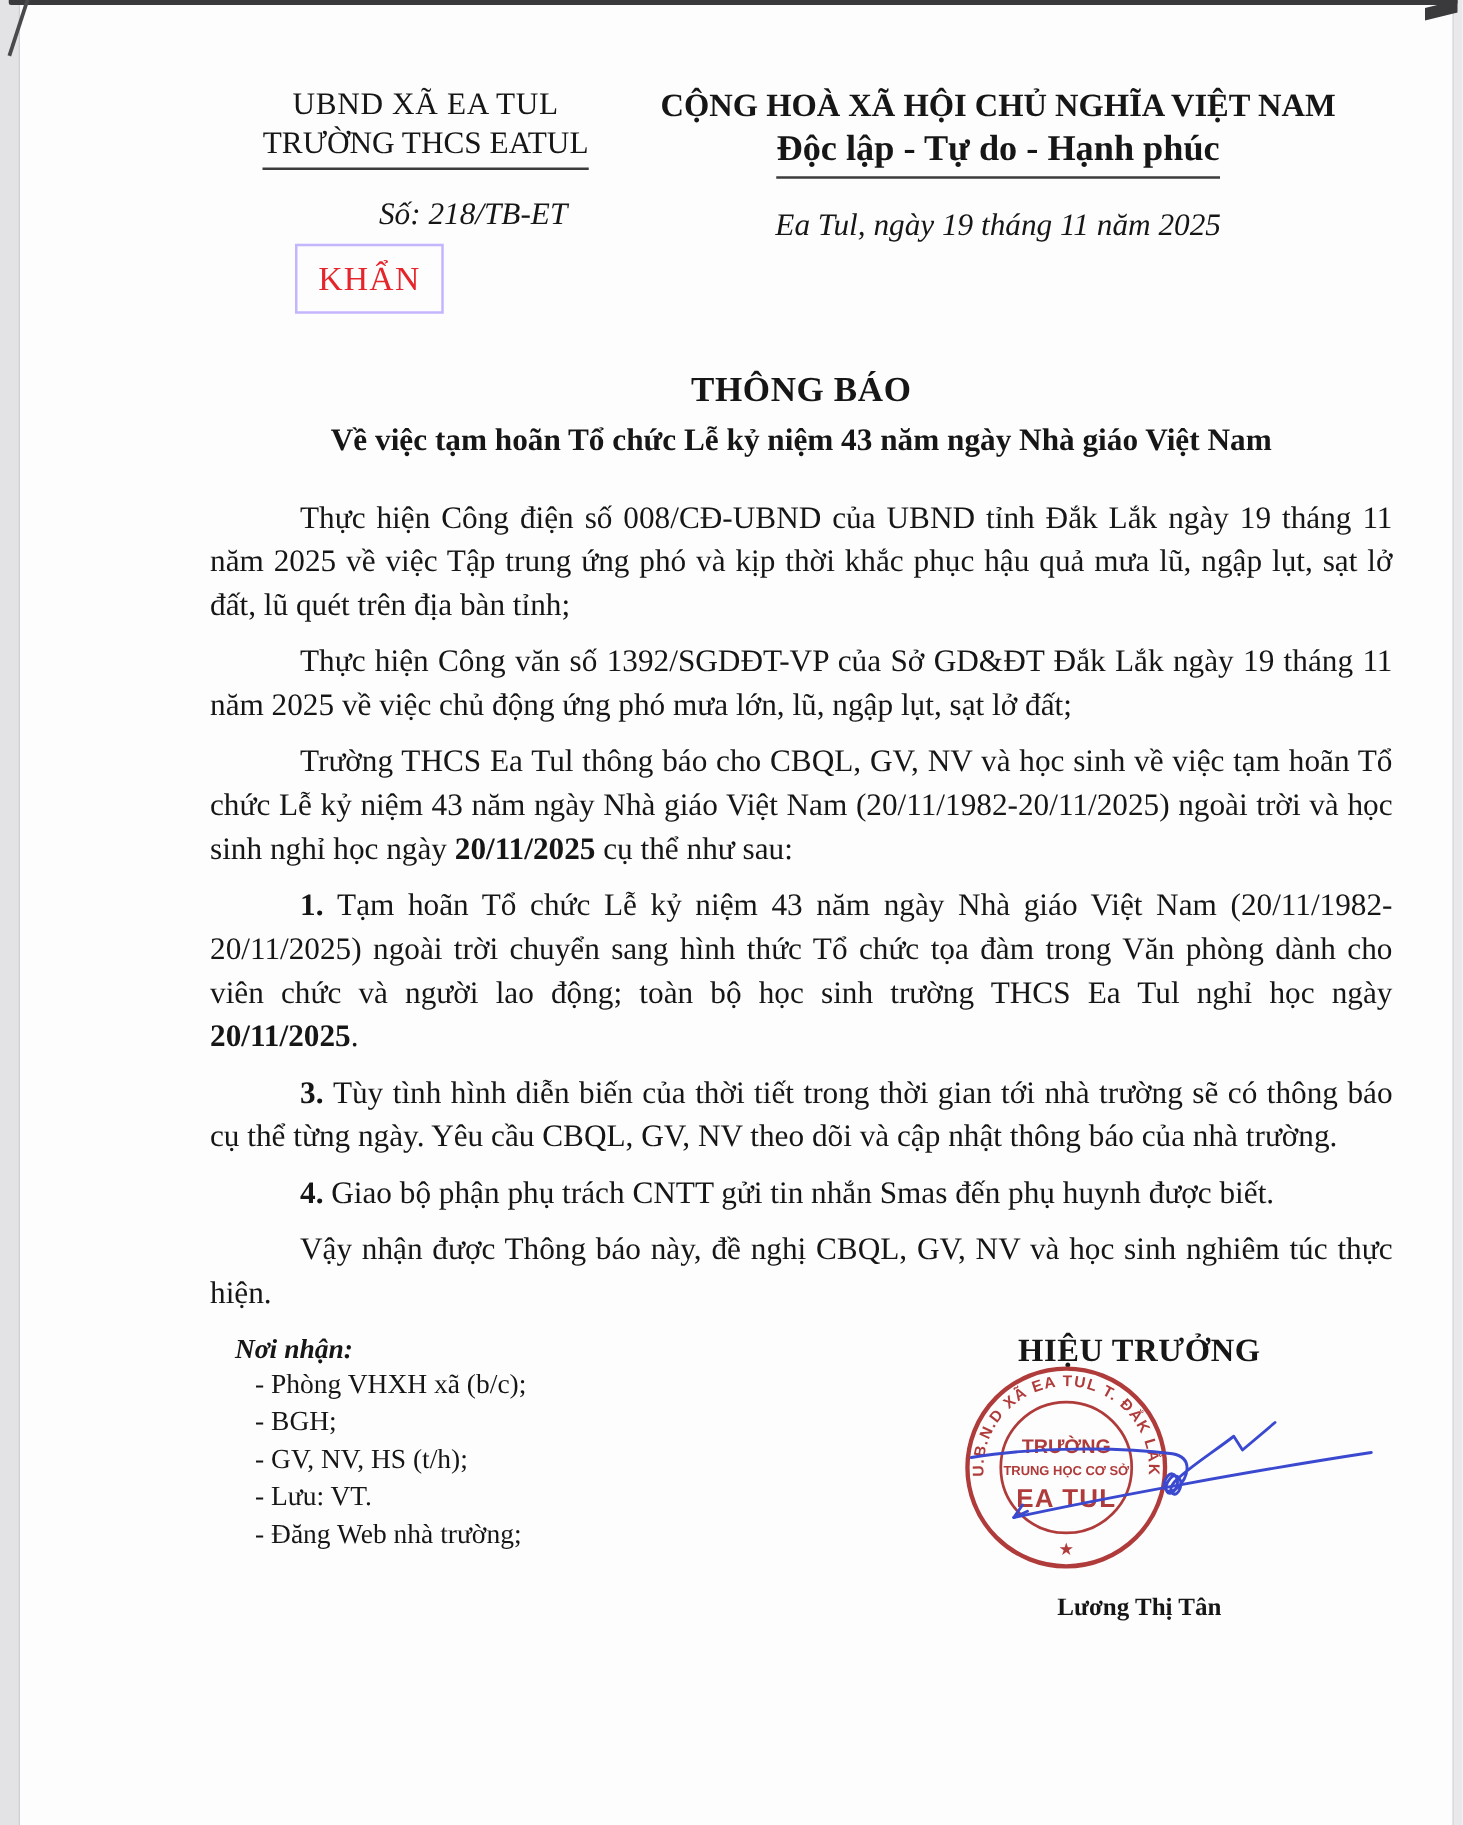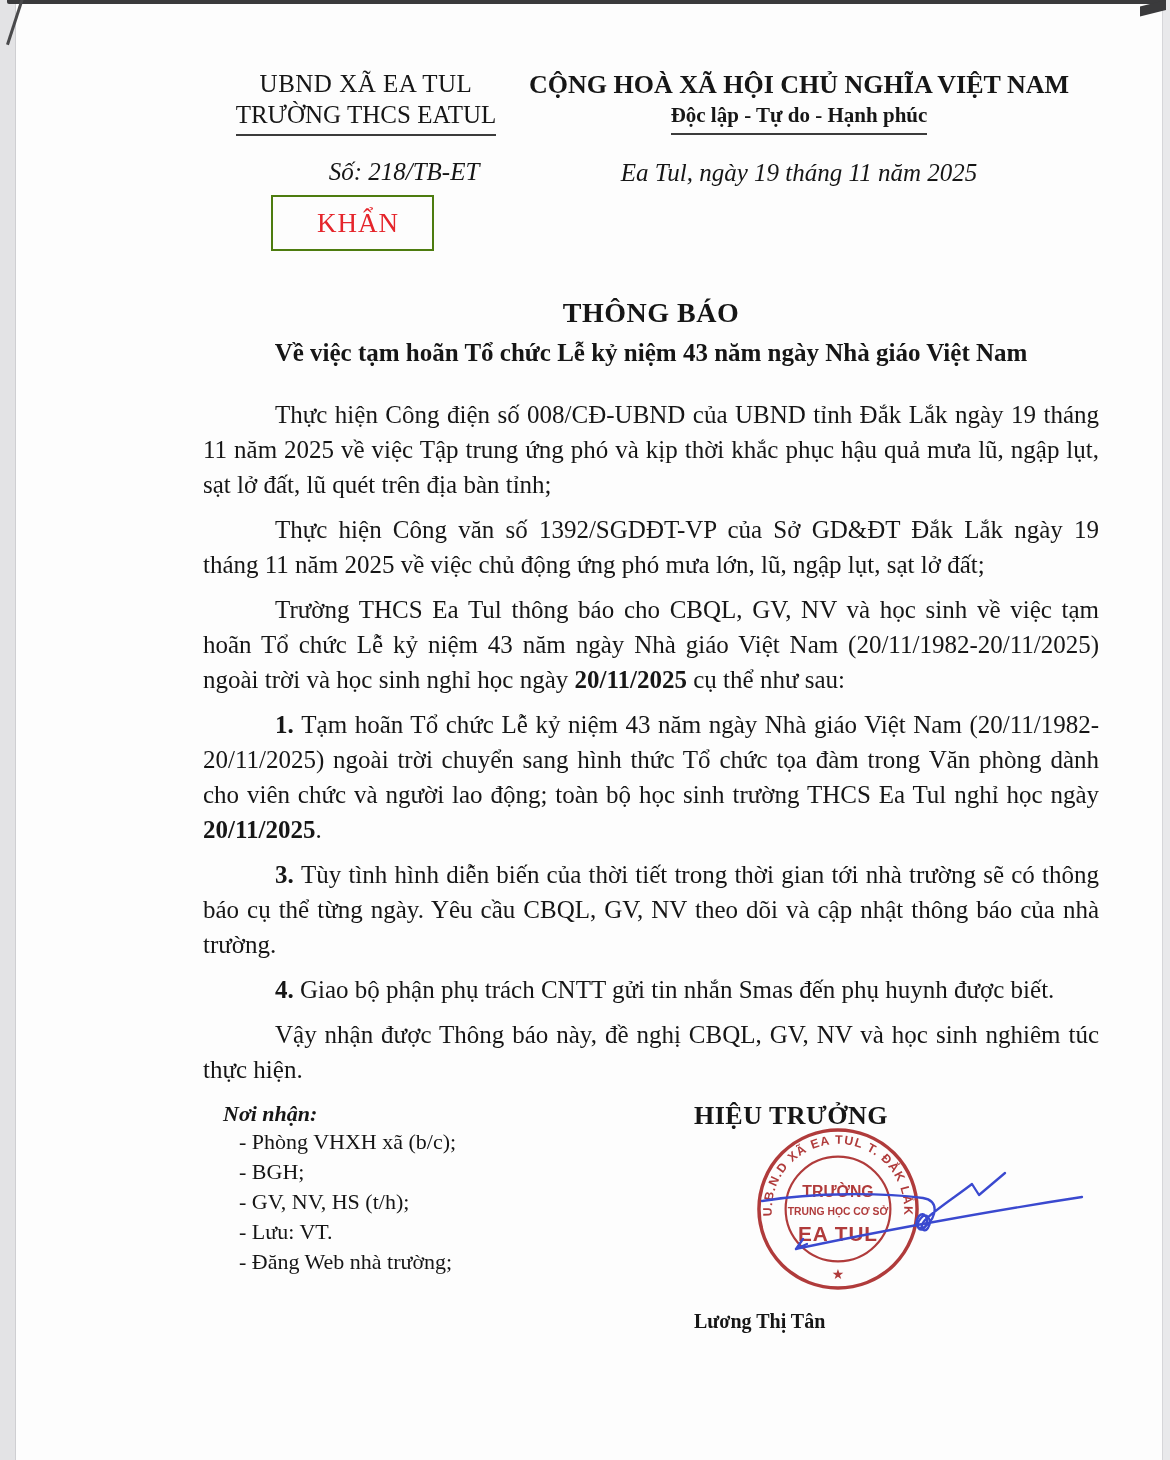--- a/index.html
+++ b/index.html
@@ -11,58 +11,58 @@
     font-family: "Liberation Serif", "DejaVu Serif", serif;
     color: var(--text-black, #161616);
   }
   
   .edge-left  { position:absolute; left:0; top:0; width:15px; height:1460px; background:#e3e3e5; border-right:1px solid #cfcfd2; }
   .edge-right { position:absolute; right:0; top:0; width:7px; height:1460px; background:#e9e9eb; border-left:1px solid #d6d6d9; }
   .edge-top   { position:absolute; left:7px; right:4px; top:0; height:4px; background:#3a3a3c; border-radius:0 0 2px 2px; }
   .corner-mark-left  { position:absolute; left:14px; top:-6px; width:3px; height:52px; background:#4a4a4c; transform:rotate(18deg); }
   .corner-mark-right { position:absolute; right:4px; top:0; width:26px; height:10px; background:#3a3a3c; transform:skewY(-14deg); transform-origin:right top; }
 
-  .content { position:absolute; left:168px; right:71px; top:70px;margin-left:35px; }
+  .content { position:absolute; left:168px; right:56px; top:70px; }
 
   
   .header { display:flex; }
   .hdr-left  { width:345px; text-align:center; }
   .hdr-right { flex:1; text-align:center; padding-right:30px; }
   .org1  { font-size:25px; letter-spacing:0.5px; }
   .org2  { font-size:25px; font-weight:normal; margin-top:3px; }
   .u1 { display:inline-block; border-bottom:2px solid #3c3c3c; padding-bottom:5px; }
   .motto1 { font-size:26px; font-weight:bold; white-space:nowrap; }
-  .motto2 { font-size:21px; font-weight:bold; margin-top:3px; }
+  .motto2 { font-size:29px; font-weight:bold; margin-top:3px; }
   .doc-number { font-size:25px; margin-top:22px; text-align:center; padding-left:76px;font-style:italic; }
   .urgent-box {
     margin-top:9px; margin-left:68px;
     width:115px; height:52px;
-    border:2px solid #4d7c0f;
-    display:flex; align-items:center; justify-content:flex-start;padding-left:44px;
+    border:2px solid #c4b5fd;
+    display:flex; align-items:center; justify-content:center;
   }
   .urgent-box span { color:var(--urgent-red,#e5252b); font-size:27px; letter-spacing:1px; }
   .dateline { font-size:25px; font-style:italic; margin-top:24px; white-space:nowrap; }
 
   
   .title { text-align:center; font-size:28px; font-weight:bold; margin-top:46px; letter-spacing:0.5px; }
   .subtitle { text-align:center; font-size:25px; font-weight:bold; margin-top:7px; line-height:33px; }
 
   
   .bodytext { margin-top:28px; }
   .bodytext p {
     margin:0 0 10px 0;
     font-size:25px; line-height:35px;
     text-align:justify; text-indent:72px;
   }
 
   
   .footer { position:relative; margin-top:14px; height:260px; }
   .recipients-label { font-size:22px; font-weight:bold; font-style:italic; padding-left:20px; }
   .recipient-line { font-size:22px; line-height:30px; padding-left:36px; }
-  .footer-right { position:absolute; right:0; top:0; width:405px; }
+  .footer-right { position:absolute; right:0; top:0; width:405px; text-align:center; }
   .signer-title { font-size:26px; font-weight:bold; letter-spacing:0.5px; }
   .seal-zone { position:relative; height:185px; }
   .stamp-svg { position:absolute; left:60px; top:-6px; }
   .sig-svg   { position:absolute; left:66px; top:36px; }
   .signer-name { font-size:20px; font-weight:bold; margin-top:-6px; }
 </style>
 </head>
 <body>
 
 <div class="edge-left"></div>

